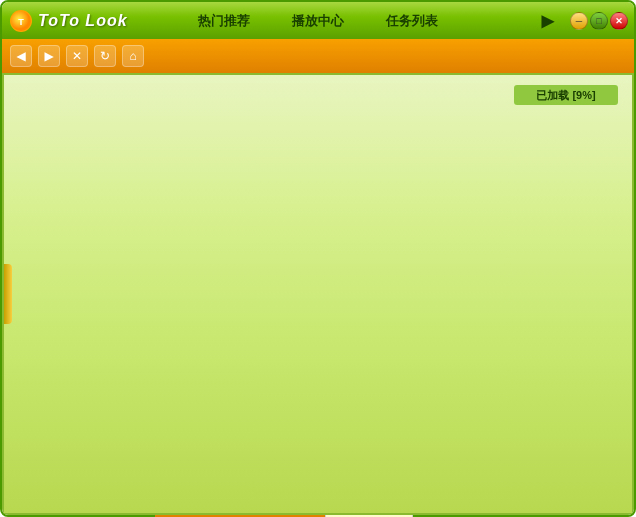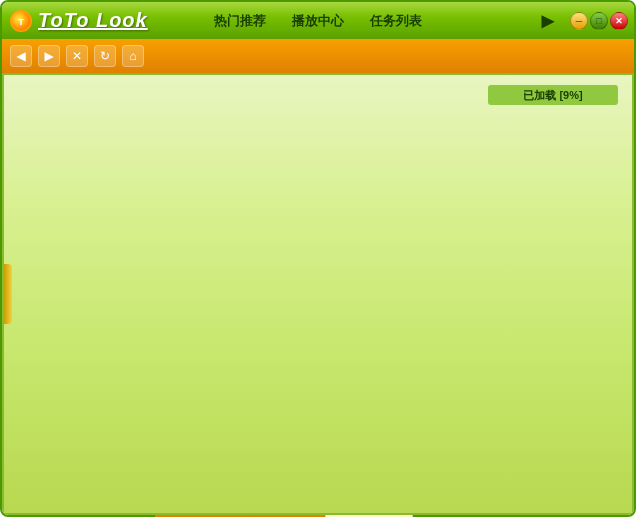--- a/index.html
+++ b/index.html
@@ -47,35 +47,34 @@
       display: flex;
       align-items: center;
       justify-content: center;
       font-size: 10px;
       color: white;
       font-weight: bold;
     }
 
     #app-title {
       color: white;
-      font-size: 20px;
+      font-size: 16px;
       font-weight: bold;
       font-style: italic;
       text-shadow: 1px 1px 2px rgba(0,0,0,0.4);
       letter-spacing: 1px;
-      text-decoration: underline;
     }
 
     #nav-menu {
       position: absolute;
       left: 50%;
       transform: translateX(-50%);
       display: flex;
       align-items: center;
-      gap: 14px;
+      gap: 30px;
     }
 
     .nav-item {
       color: #1a4000;
       font-size: 13px;
       font-weight: bold;
       cursor: pointer;
       padding: 4px 6px;
     }
 
@@ -171,21 +170,21 @@
       flex: 1;
       background: linear-gradient(to bottom, #e8f5c0 0%, #d8f090 30%, #c8e870 60%, #b8d850 100%);
       position: relative;
       border: 2px solid #8aba30;
     }
 
     #loading-bar {
       position: absolute;
       top: 10px;
       right: 14px;
-      width: 130px;
+      width: 104px;
       height: 20px;
       background: #90c840;
       border-radius: 3px;
       display: flex;
       align-items: center;
       justify-content: center;
     }
 
     #loading-text {
       color: #1a4000;

